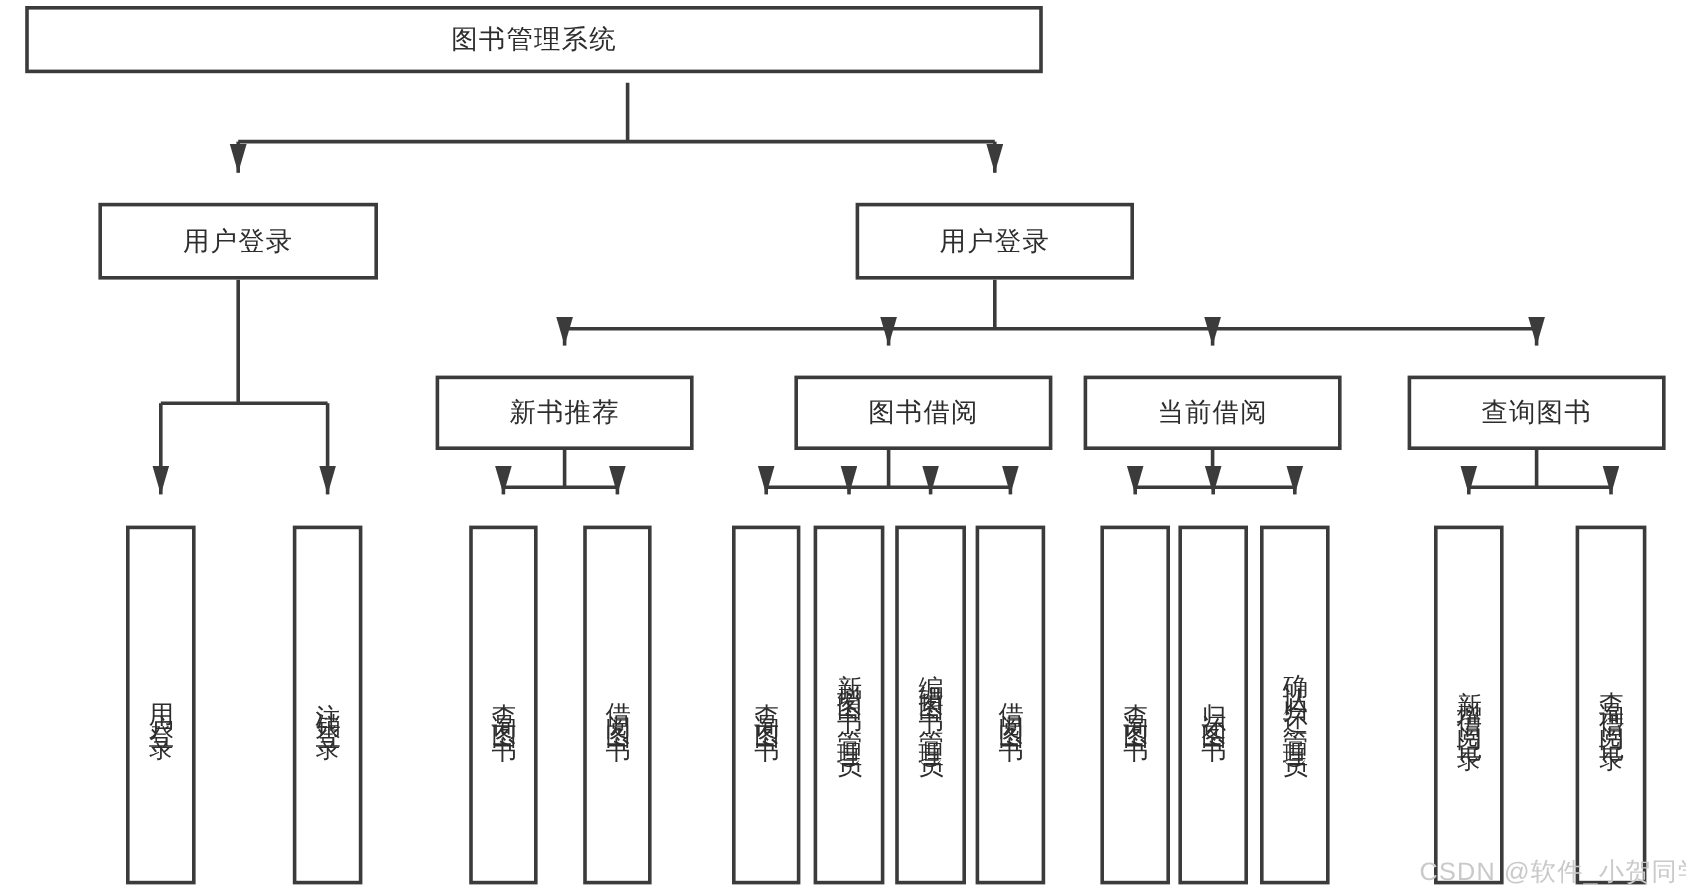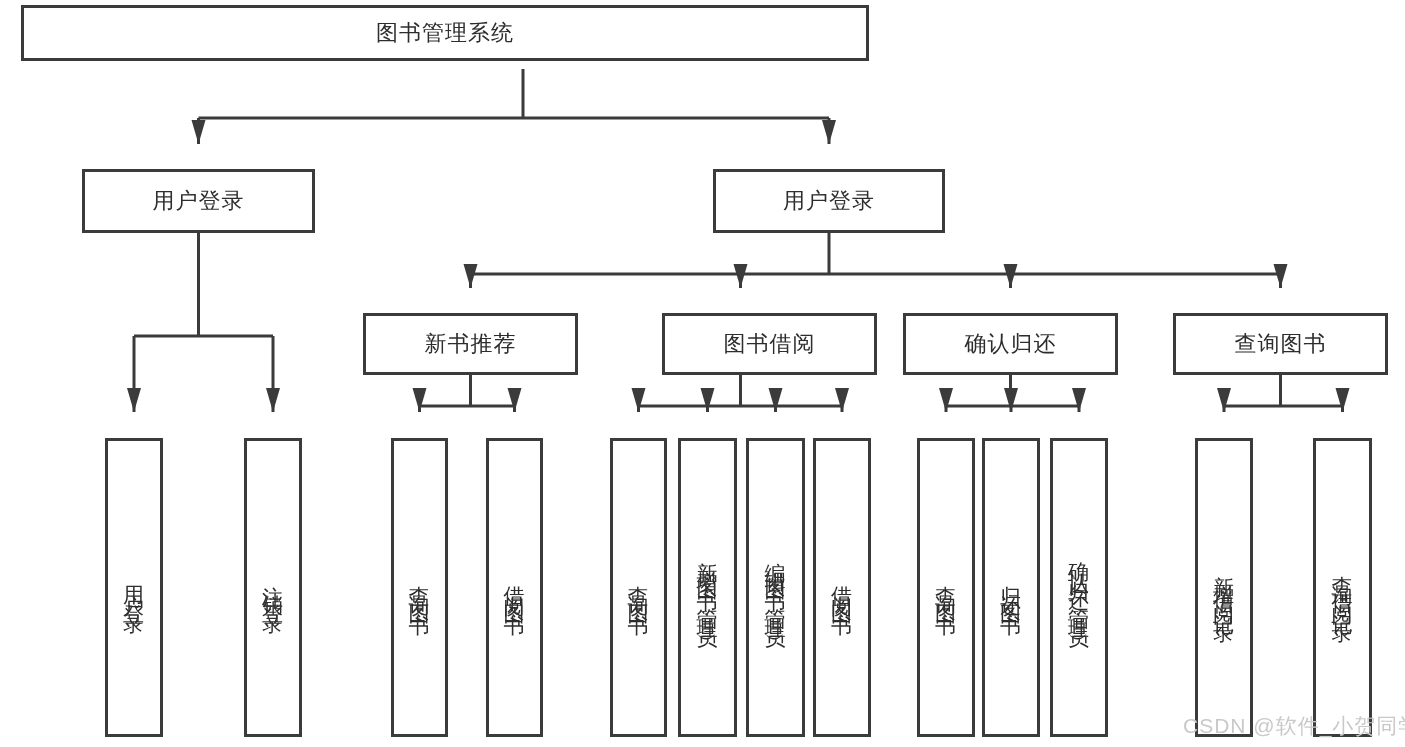--- a/index.html
+++ b/index.html
@@ -126,21 +126,21 @@
   <span>用户登录</span>
 </div>
 
 <div class="node hnode lvl3 n-rec">
   <span>新书推荐</span>
 </div>
 <div class="node hnode lvl3 n-bor">
   <span>图书借阅</span>
 </div>
 <div class="node hnode lvl3 n-cur">
-  <span>确认归还</span>
+  <span>当前借阅</span>
 </div>
 <div class="node hnode lvl3 n-his">
   <span>查询图书</span>
 </div>
 
 <div class="node leaf n-a1">
   <span class="vtext">用户登录</span>
 </div>
 <div class="node leaf n-a2">
   <span class="vtext">注销登录</span>

